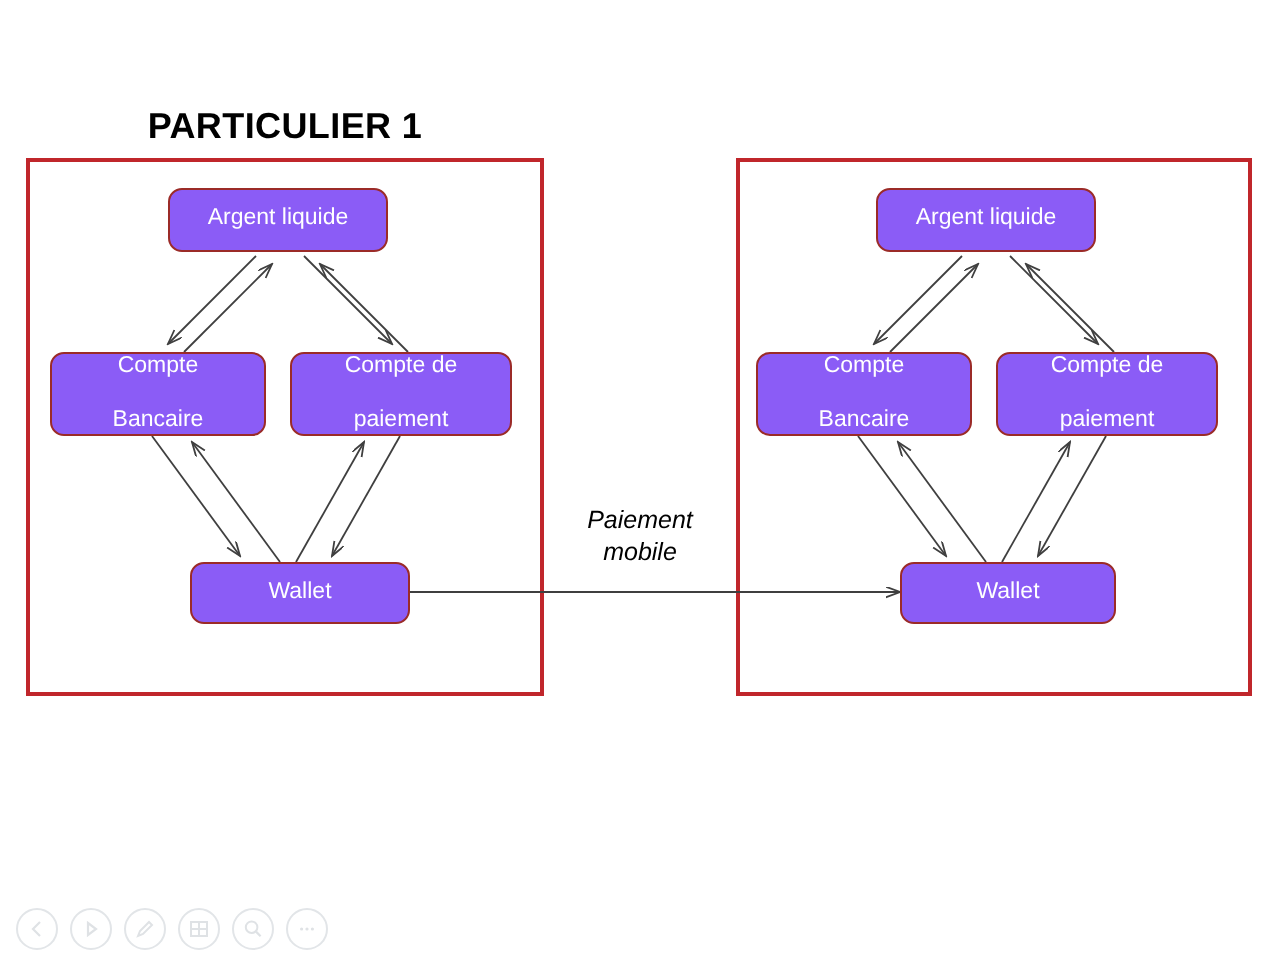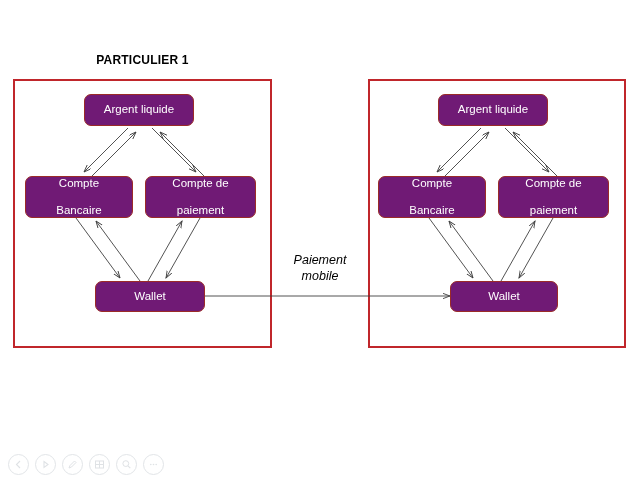--- a/index.html
+++ b/index.html
@@ -22,34 +22,34 @@
     position: absolute;
     border: 2px solid #c0262b;
     background: transparent;
     box-sizing: border-box;
   }
   #panel-left  { left: 13px;  top: 79px; width: 259px; height: 269px; }
   #panel-right { left: 368px; top: 79px; width: 258px; height: 269px; }
 
   .panel-title {
     position: absolute;
-    font-size: 12px;
+    font-size: 18px;
     font-weight: bold;
     color: #000000;
     text-align: center;
     letter-spacing: 0.2px;
     white-space: nowrap;
   }
   #title-left  { left: 13px;  top: 53px; width: 259px; }
   #title-right { left: 368px; top: 53px; width: 258px; }
 
   .node {
     position: absolute;
     box-sizing: border-box;
-    background: #701a75;
+    background: #8b5cf6;
     border: 1.4px solid #9b2b28;
     border-radius: 7px;
     color: #ffffff;
     font-size: 11.5px;
     line-height: 13.5px;
     display: flex;
     align-items: center;
     justify-content: center;
     text-align: center;
     padding: 2px 4px;

